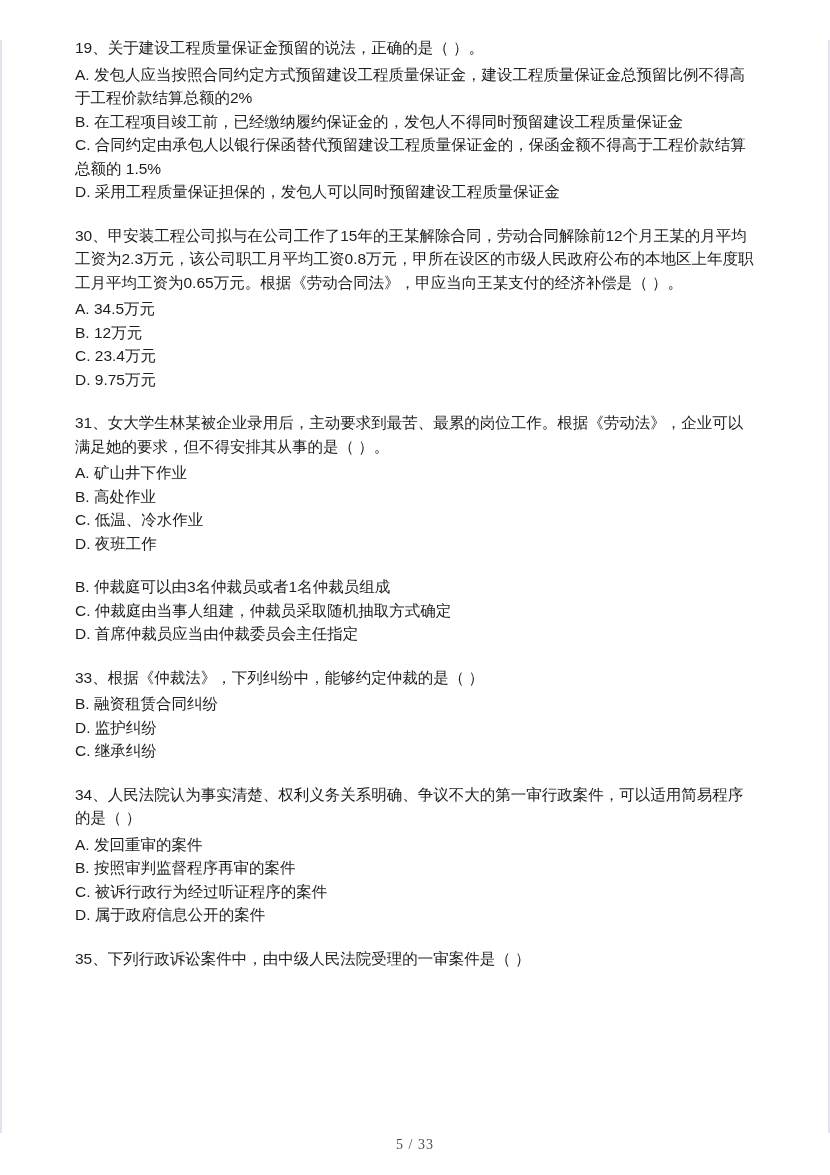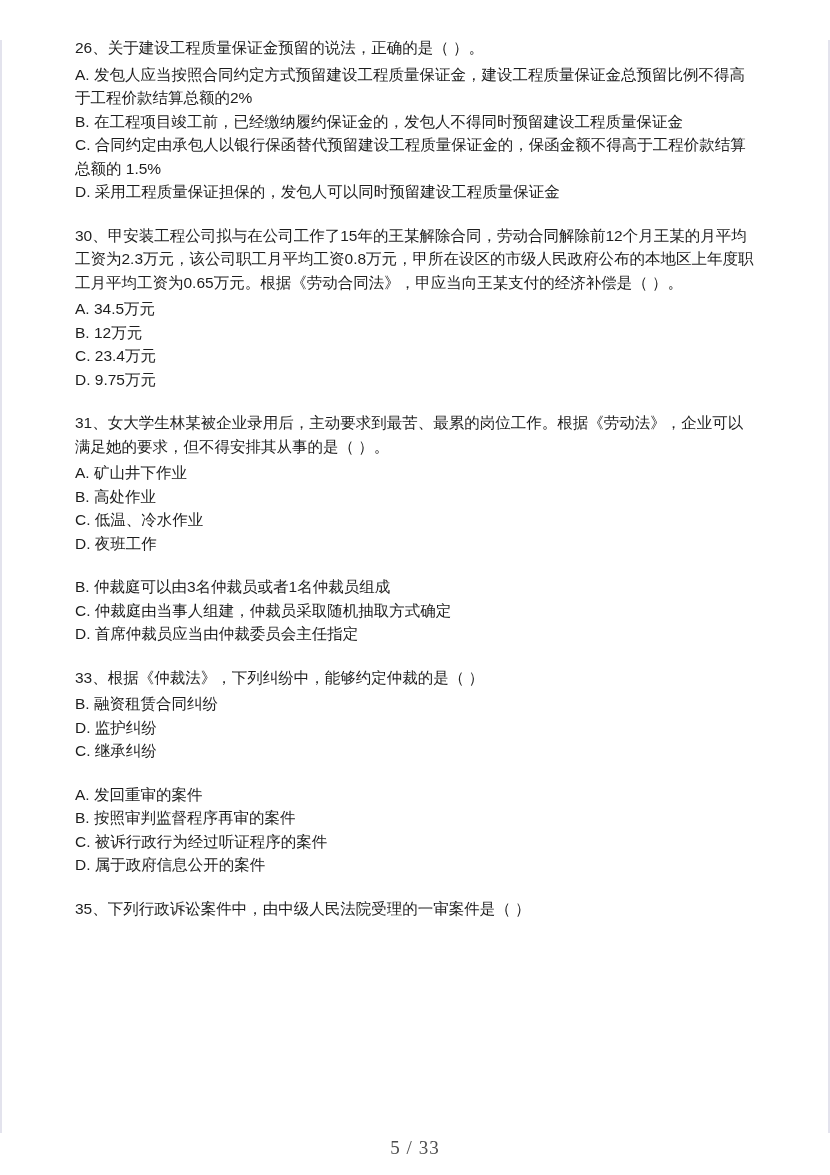--- a/index.html
+++ b/index.html
@@ -31,35 +31,35 @@
   .question { margin-top: 20px; }
   .question:first-child { margin-top: 0; }
   .stem { margin: 0 0 3px 0; }
   .option { margin: 0; }
   .footer {
     position: absolute;
     top: 1137px;
     left: 0; right: 0;
     text-align: center;
     font-family: "Liberation Serif", "DejaVu Serif", serif;
-    font-size: 19px;
+    font-size: 14px;
     color: #4d4d4d;
     letter-spacing: 1px;
   }
 </style>
 </head>
 <body>
 
 <div class="page-edge left"></div>
 <div class="page-edge right"></div>
 
 <div class="content">
 
   <div class="question">
-    <p class="stem">26、关于建设工程质量保证金预留的说法，正确的是（ ）。</p>
+    <p class="stem">19、关于建设工程质量保证金预留的说法，正确的是（ ）。</p>
     <p class="option">A. 发包人应当按照合同约定方式预留建设工程质量保证金，建设工程质量保证金总预留比例不得高于工程价款结算总额的2%</p>
     <p class="option">B. 在工程项目竣工前，已经缴纳履约保证金的，发包人不得同时预留建设工程质量保证金</p>
     <p class="option">C. 合同约定由承包人以银行保函替代预留建设工程质量保证金的，保函金额不得高于工程价款结算总额的 1.5%</p>
     <p class="option">D. 采用工程质量保证担保的，发包人可以同时预留建设工程质量保证金</p>
   </div>
 
   <div class="question">
     <p class="stem">30、甲安装工程公司拟与在公司工作了15年的王某解除合同，劳动合同解除前12个月王某的月平均工资为2.3万元，该公司职工月平均工资0.8万元，甲所在设区的市级人民政府公布的本地区上年度职工月平均工资为0.65万元。根据《劳动合同法》，甲应当向王某支付的经济补偿是（ ）。</p>
     <p class="option">A. 34.5万元</p>
     <p class="option">B. 12万元</p>
@@ -82,20 +82,21 @@
   </div>
 
   <div class="question">
     <p class="stem">33、根据《仲裁法》，下列纠纷中，能够约定仲裁的是（ ）</p>
     <p class="option">B. 融资租赁合同纠纷</p>
     <p class="option">D. 监护纠纷</p>
     <p class="option">C. 继承纠纷</p>
   </div>
 
   <div class="question">
+    <p class="stem">34、人民法院认为事实清楚、权利义务关系明确、争议不大的第一审行政案件，可以适用简易程序的是（ ）</p>
     <p class="option">A. 发回重审的案件</p>
     <p class="option">B. 按照审判监督程序再审的案件</p>
     <p class="option">C. 被诉行政行为经过听证程序的案件</p>
     <p class="option">D. 属于政府信息公开的案件</p>
   </div>
 
   <div class="question">
     <p class="stem">35、下列行政诉讼案件中，由中级人民法院受理的一审案件是（ ）</p>
   </div>
 

